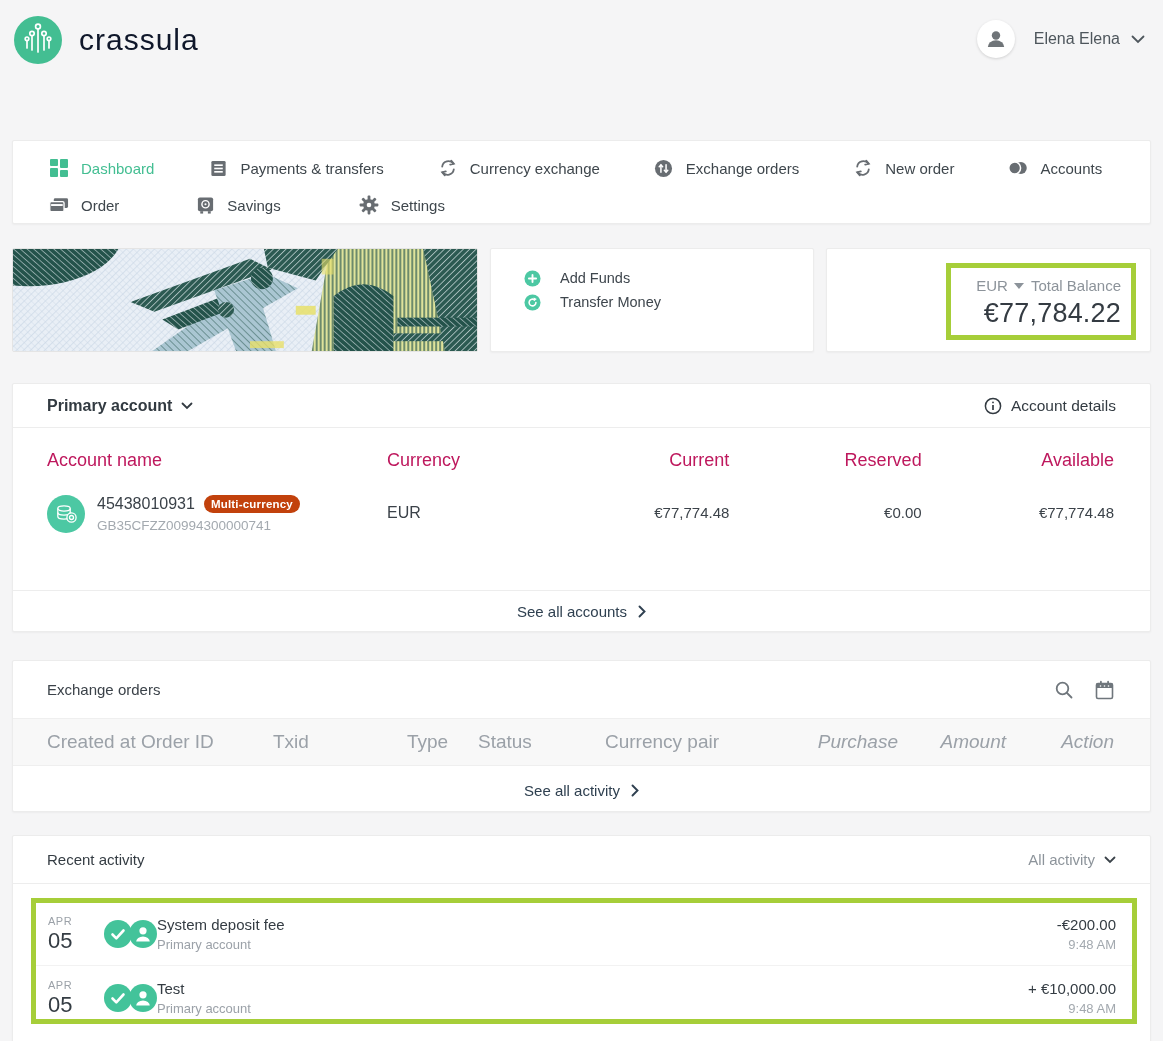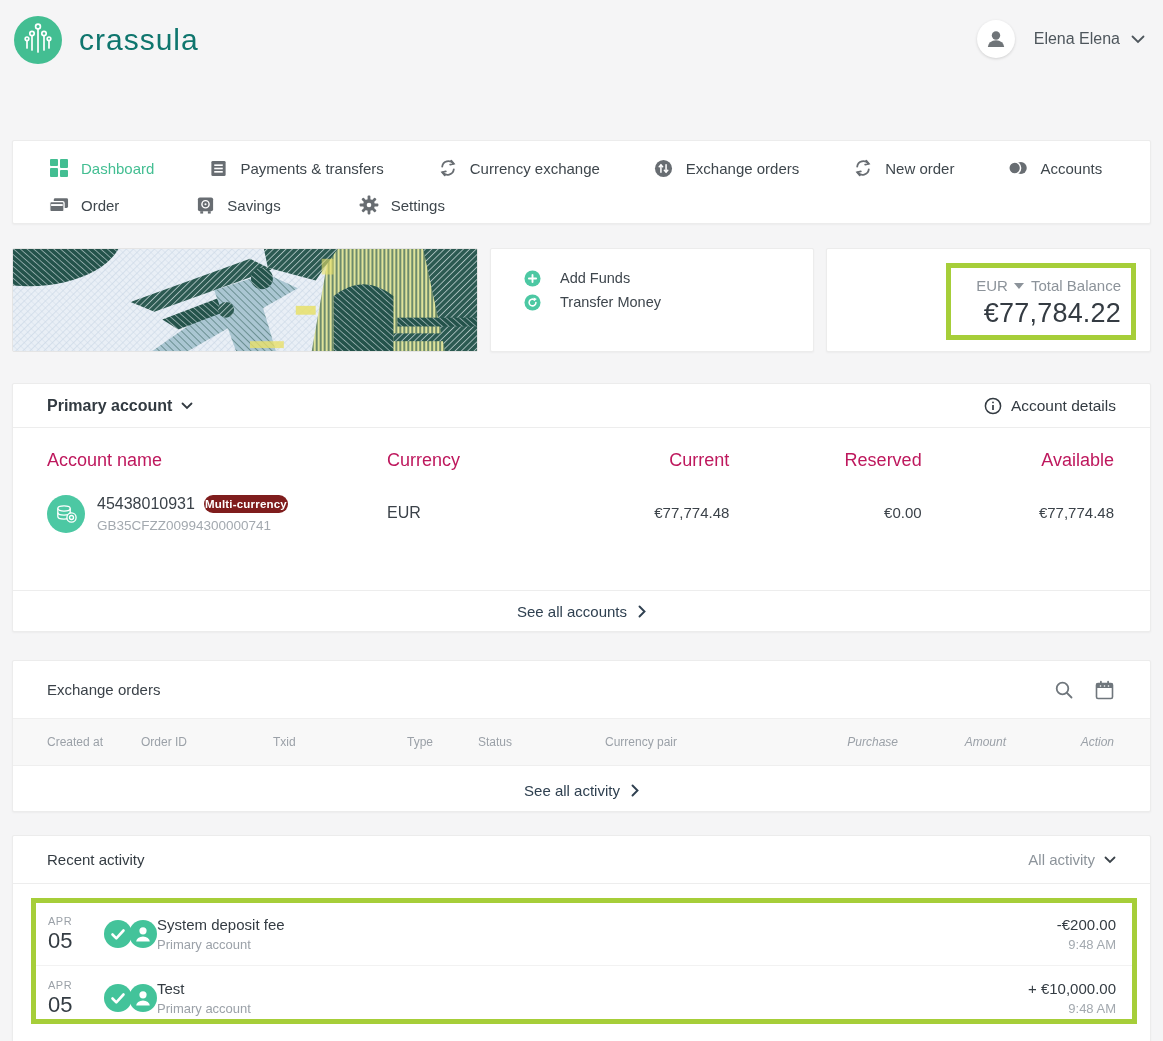--- a/index.html
+++ b/index.html
@@ -11,21 +11,21 @@
     position:relative;
   }
   .card {
     position:absolute; left:12px; right:12px;
     background:#fff; border:1px solid #ececec; border-radius:2px;
     box-shadow:0 1px 2px rgba(0,0,0,0.04);
   }
   
   .topbar { position:absolute; left:0; top:0; right:0; height:90px; }
   .logo { position:absolute; left:12px; top:14px; display:flex; align-items:center; gap:15px; }
-  .logo-text { font-size:30px; color:#0f766e; letter-spacing:1px; }
+  .logo-text { font-size:30px; color:#0f172a; letter-spacing:1px; }
   .user-menu { position:absolute; right:18px; top:20px; display:flex; align-items:center; gap:11px; cursor:pointer; }
   .avatar { width:38px; height:38px; border-radius:50%; background:#fff; box-shadow:0 1px 3px rgba(0,0,0,0.15); display:flex; align-items:center; justify-content:center; }
   .user-name { font-size:16px; color:#4e565c; margin-left:8px; }
   
   .nav-card { top:140px; height:84px; padding:13px 20px 13px 36px; }
   .nav-row { display:flex; align-items:center; height:28px; }
   .nav-item { display:inline-flex; align-items:center; gap:12px; margin-right:54px; font-size:15px; color:#3f474d; cursor:pointer; white-space:nowrap; }
   .nav-item.active { color:#43be92; }
   .nav-icon { display:inline-flex; width:20px; height:20px; align-items:center; justify-content:center; color:#686d72; }
   
@@ -46,29 +46,29 @@
   .card-footer { position:absolute; left:0; right:0; bottom:0; height:41px; border-top:1px solid #ededed;
     display:flex; align-items:center; justify-content:center; gap:11px; font-size:15px; color:#2f4050; cursor:pointer; }
   
   .account-card { top:383px; height:249px; }
   .acct-cols { display:flex; padding:22px 36px 0 34px; font-size:18px; color:#be185d; }
   .ac-name { width:340px; } .ac-curr { width:150px; } .ac-num { flex:1; text-align:right; }
   .acct-row { display:flex; align-items:flex-start; padding:24px 36px 0 34px; font-size:15px; color:#3b4249; cursor:pointer; }
   .acct-row .ac-curr, .acct-row .ac-num { padding-top:9px; font-size:15px; }
   .name-cell { display:flex; gap:12px; }
   .name-lines .l1 { display:flex; align-items:center; gap:9px; font-size:16px; color:#3b4249; }
-  .badge { background:#7f1d1d; color:#fff; font-size:11.5px; font-weight:bold; padding:3px 1px; border-radius:9px; letter-spacing:0.2px; }
+  .badge { background:#c2410c; color:#fff; font-size:11.5px; font-weight:bold; padding:3px 7px; border-radius:9px; letter-spacing:0.2px; }
   .iban { font-size:13.5px; color:#a3a9af; margin-top:5px; }
   
   .orders-card { top:660px; height:152px; }
   .orders-head { height:57px; display:flex; align-items:center; padding:0 36px 0 34px; }
   .orders-title { font-size:15px; color:#3b4249; }
   .orders-icons { margin-left:auto; display:flex; align-items:center; gap:21px; color:#6f767c; }
   .orders-icons > span { cursor:pointer; display:inline-flex; }
-  .orders-cols { height:48px; display:flex; align-items:center; background:#f8f8f8; border-top:1px solid #efefef; border-bottom:1px solid #efefef; padding:0 36px 0 34px; font-size:12px; color:#9ba1a8;justify-content:flex-end; }
+  .orders-cols { height:48px; display:flex; align-items:center; background:#f8f8f8; border-top:1px solid #efefef; border-bottom:1px solid #efefef; padding:0 36px 0 34px; font-size:19px; color:#9ba1a8;justify-content:flex-end; }
   .oc0{width:94px} .oc1{width:132px} .oc2{width:134px} .oc3{width:71px} .oc4{width:127px} .oc5{width:185px}
   .oc6,.oc7,.oc8{flex:1; text-align:right;font-style:italic;}
   
   .activity-card { top:835px; height:210px; }
   .act-head { height:48px; display:flex; align-items:center; padding:0 34px; border-bottom:1px solid #ededed; }
   .act-title { font-size:15px; color:#343c43; }
   .act-filter { margin-left:auto; display:flex; align-items:center; gap:9px; font-size:15px; color:#8d949b; cursor:pointer; }
   .activity-hl { position:absolute; left:18px; top:62px; width:1106px; height:126px; border:5px solid #a6ce39; background:#fff; }
   .act-row { display:flex; align-items:center; height:63px; padding:0 16px 0 12px; cursor:pointer; }
   .act-row.divided { border-bottom:1px solid #f2f2f2; }

